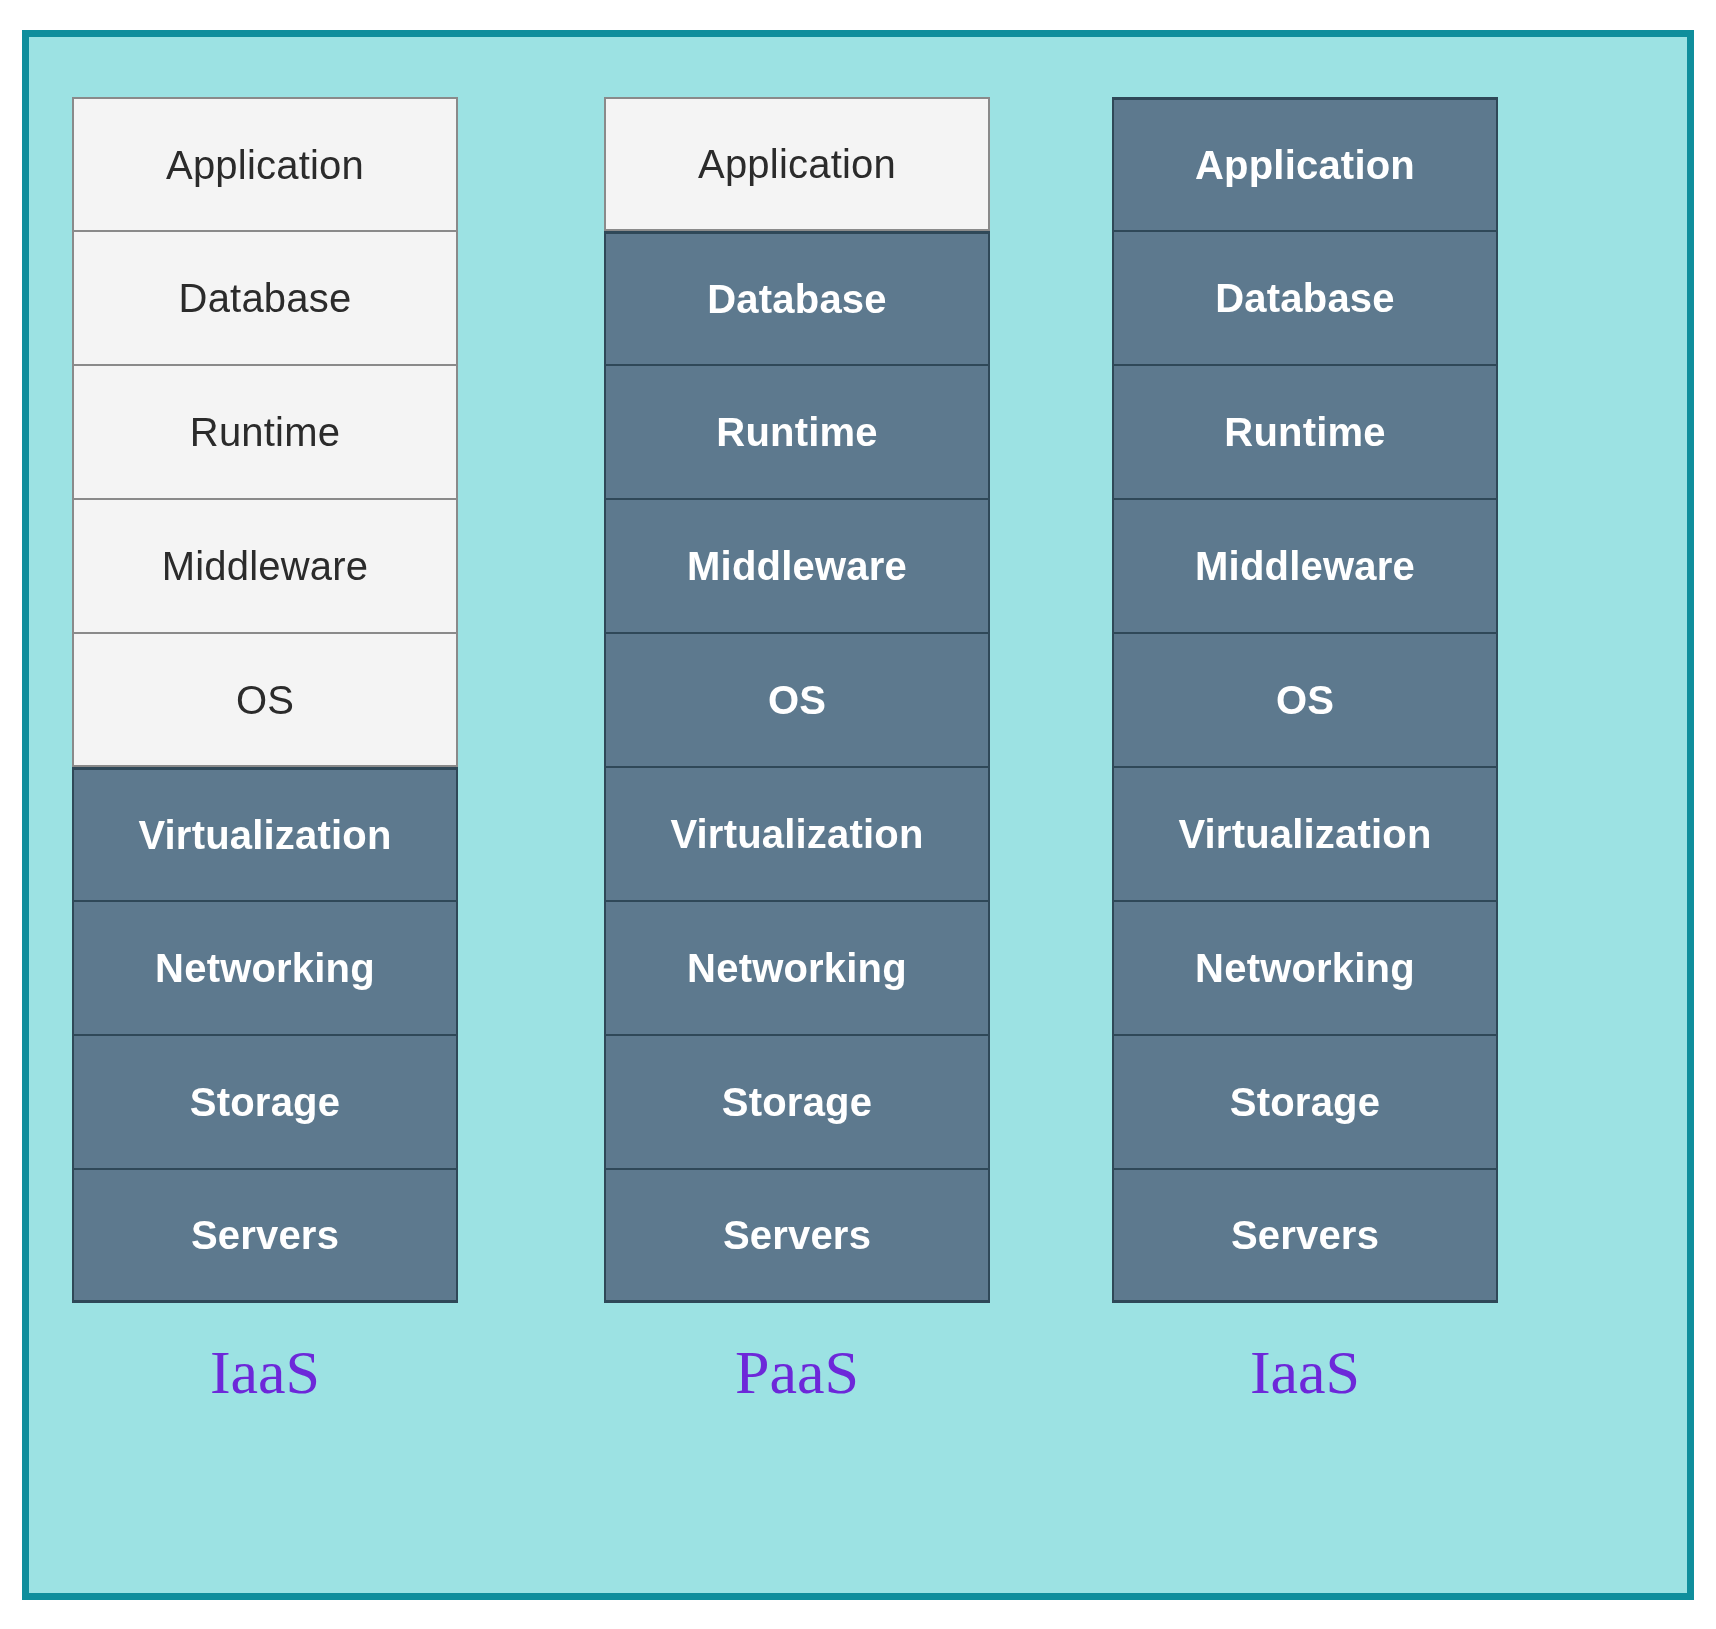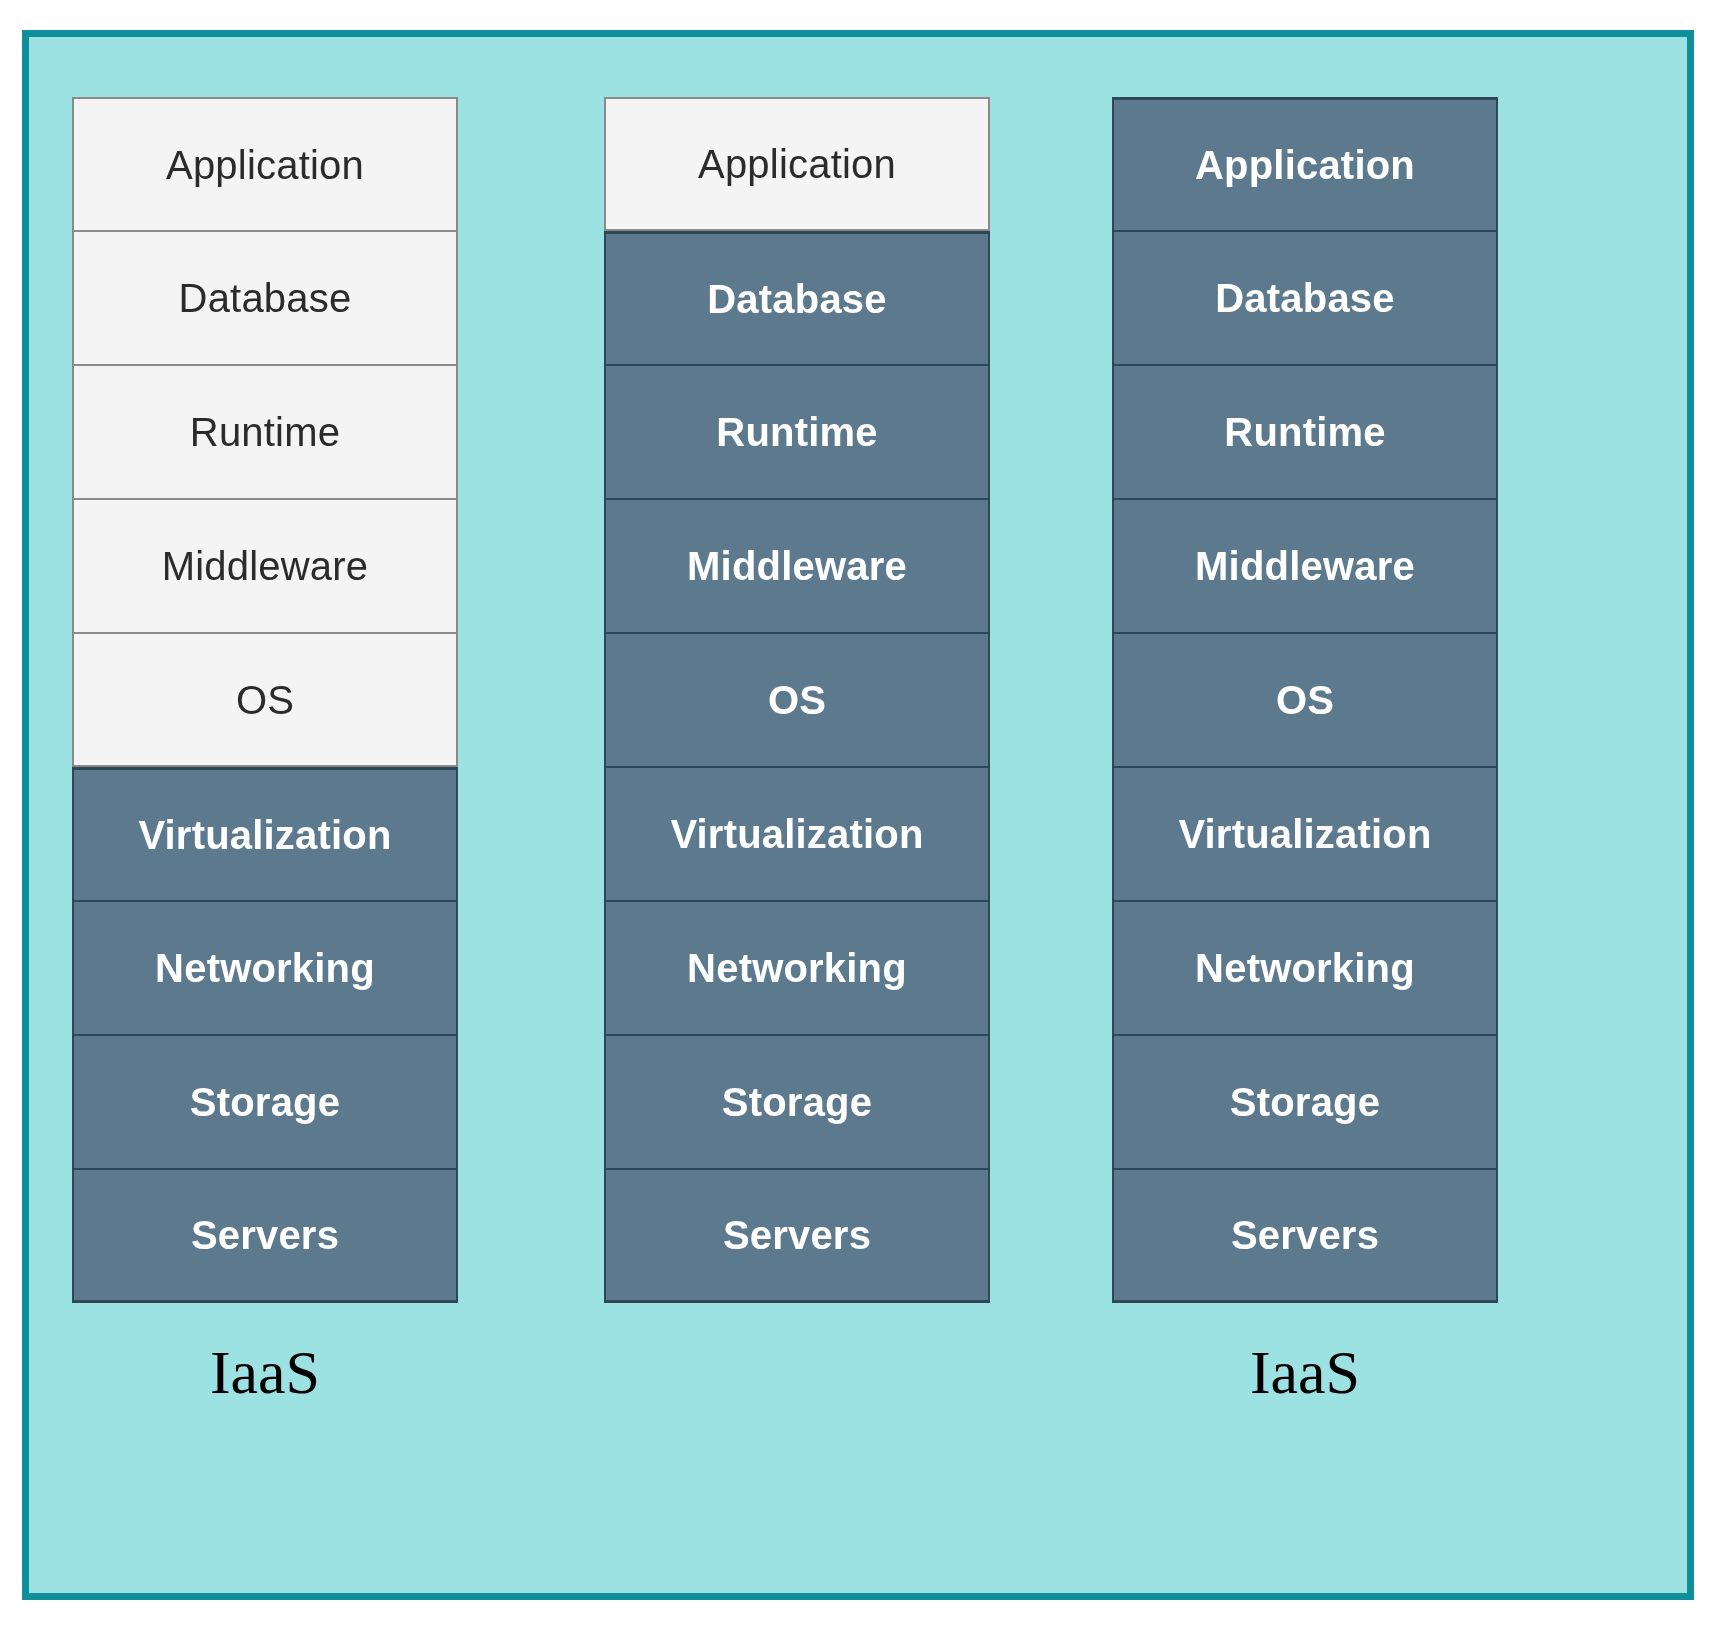--- a/index.html
+++ b/index.html
@@ -101,21 +101,21 @@
   .layer.dark.last-dark {
     border-bottom-width: 3px;
   }
 
   
   .column-label {
     margin-top: 38px;
     text-align: center;
     font-family: "Liberation Serif", serif;
     font-size: 62px;
-    color: #000000;
+    color: #6d28d9;
     line-height: 1;
     user-select: none;
   }
 </style>
 </head>
 <body>
 
 <div id="diagram-root">
   <div id="panel">
     <div id="columns">
@@ -138,20 +138,21 @@
             <div class="layer light first-light last-light">Application</div>
             <div class="layer dark first-dark">Database</div>
             <div class="layer dark">Runtime</div>
             <div class="layer dark">Middleware</div>
             <div class="layer dark">OS</div>
             <div class="layer dark">Virtualization</div>
             <div class="layer dark">Networking</div>
             <div class="layer dark">Storage</div>
             <div class="layer dark last-dark">Servers</div>
           </div>
+          <div class="column-label">PaaS</div>
         </div>
         <div class="column col-2">
           <div class="stack">
             <div class="layer dark first-dark">Application</div>
             <div class="layer dark">Database</div>
             <div class="layer dark">Runtime</div>
             <div class="layer dark">Middleware</div>
             <div class="layer dark">OS</div>
             <div class="layer dark">Virtualization</div>
             <div class="layer dark">Networking</div>

